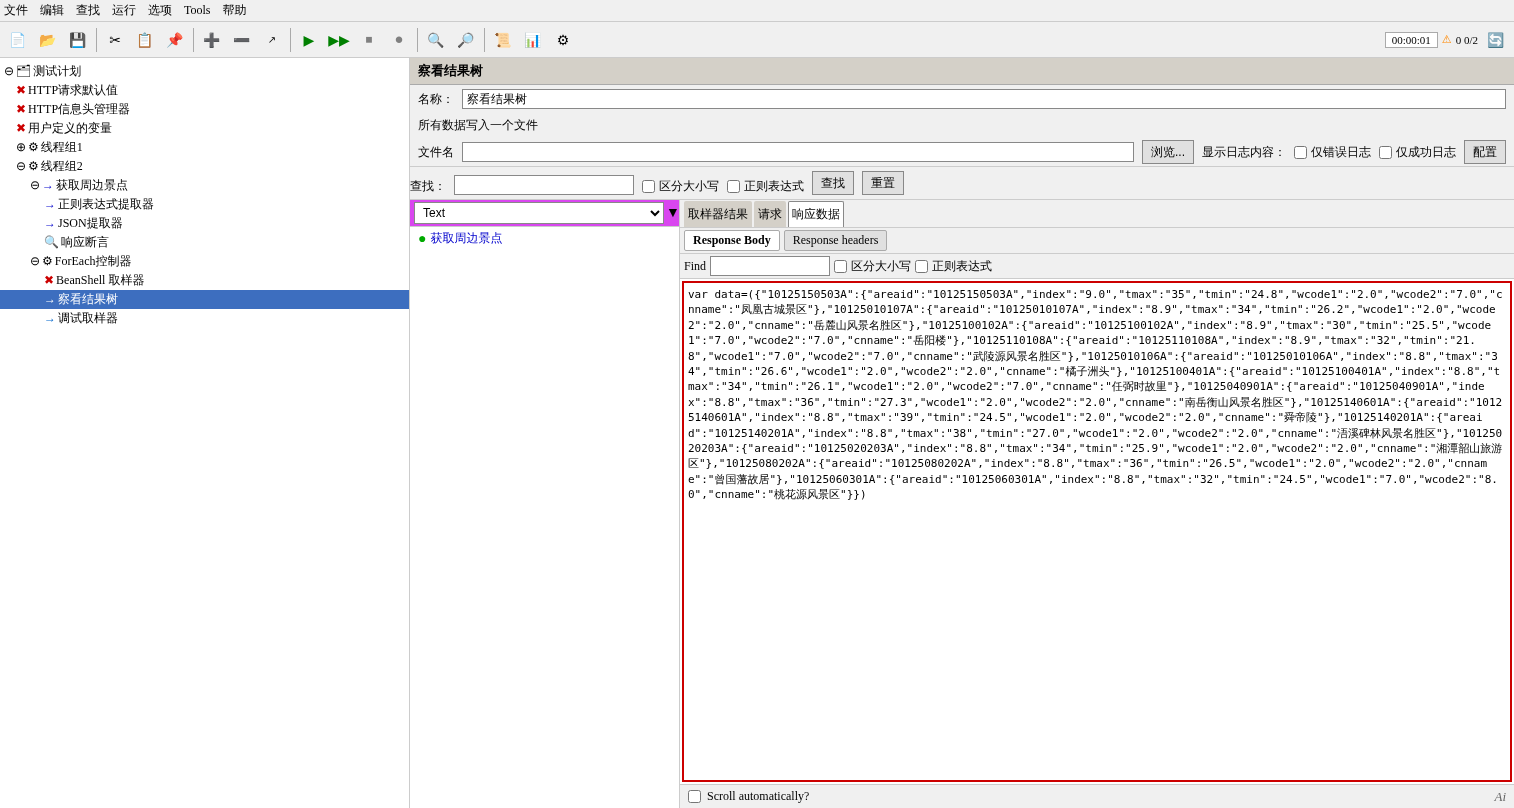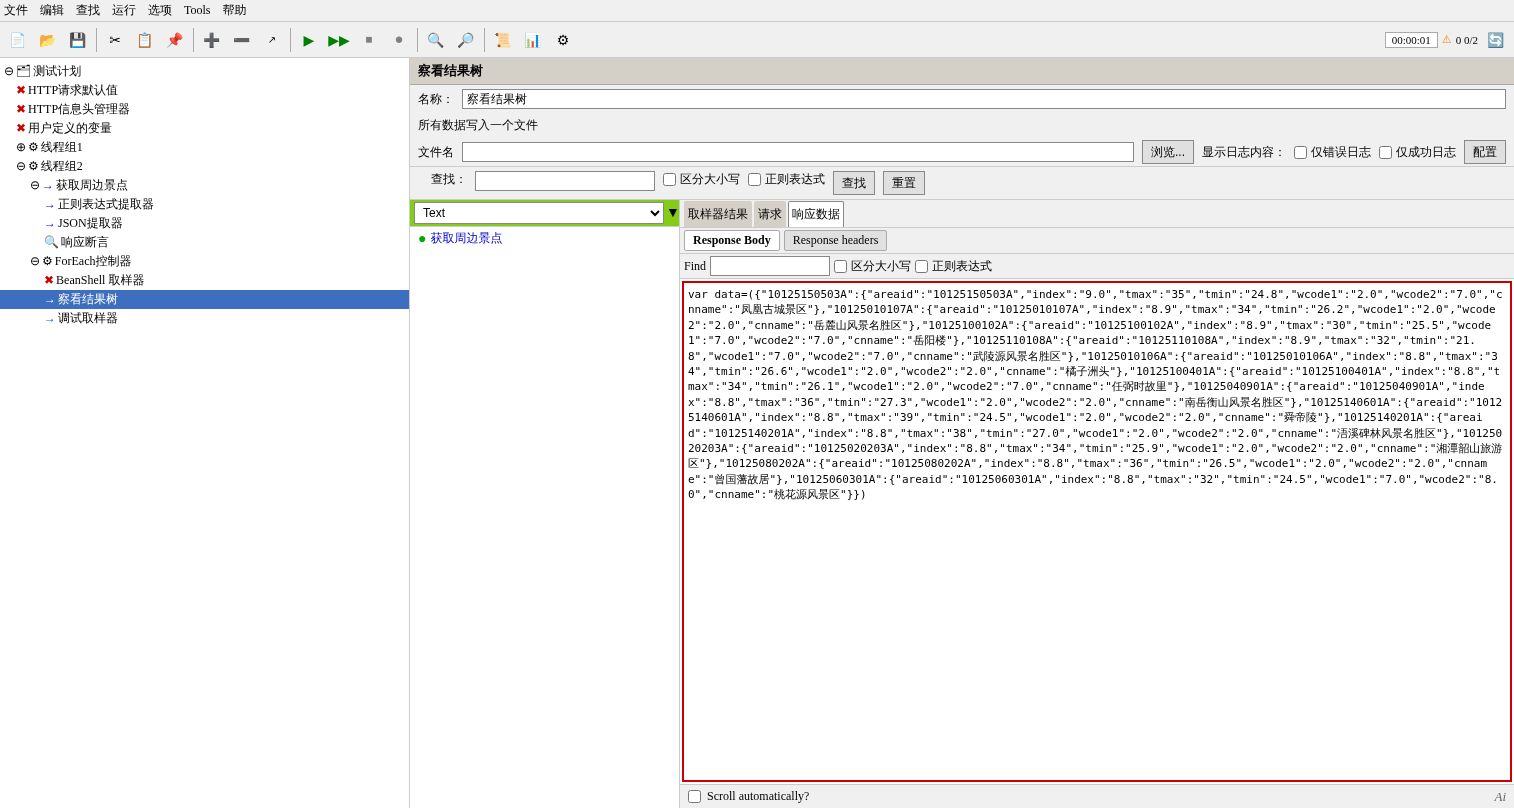--- a/index.html
+++ b/index.html
@@ -121,22 +121,22 @@
     
     .checkbox-row {
       display: flex;
       align-items: center;
       gap: 4px;
     }
     
     
     .search-row {
       display: flex;
-      align-items: flex-start;
-      padding: 4px 21px;
+      align-items: flex-end;
+      padding: 4px 0;
       gap: 8px;
       background: #f0f0f0;
       border-top: 1px solid #ccc;
       border-bottom: 1px solid #ccc;
     }
     
     
     .content-area {
       display: flex;
       flex: 1;
@@ -231,21 +231,21 @@
       gap: 6px;
       height: 24px;
     }
     
     
     .text-selector {
       display: flex;
       align-items: center;
       padding: 2px 4px;
       gap: 0;
-      background: #84cc16;
+      background: #d946ef;
       border-bottom: 1px solid #ccc;
     }
     .dropdown-select {
       border: 1px solid #888;
       background: white;
       height: 22px;
       font-size: 12px;
       padding: 0 4px;
       min-width: 250px;
     }

